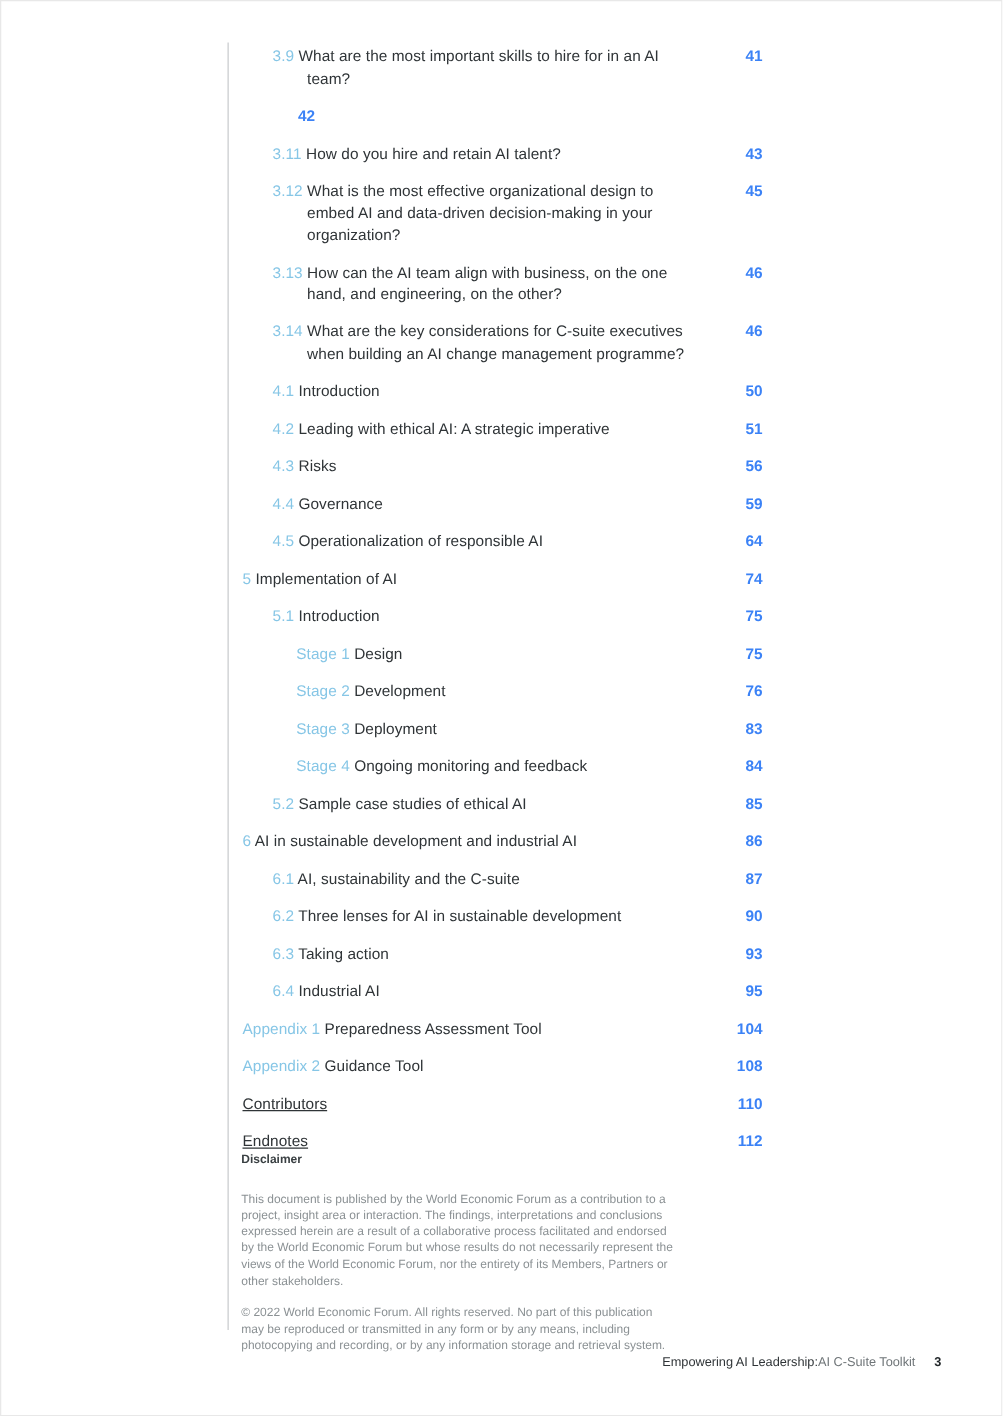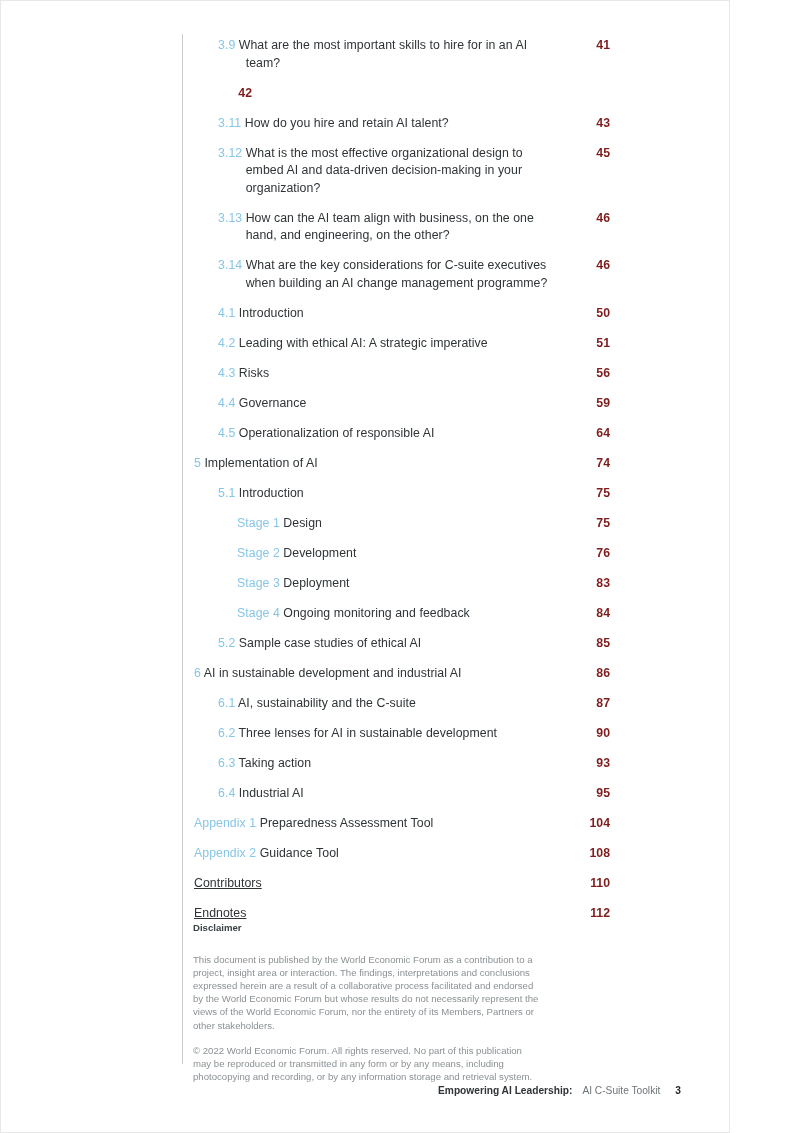--- a/index.html
+++ b/index.html
@@ -8,21 +8,21 @@
     padding: 0;
     background: #ffffff;
   }
   body {
     font-family: "Liberation Sans", sans-serif;
     -webkit-font-smoothing: antialiased;
   }
 
   .page {
     position: relative;
-    width: 730px;
+    width: 802px;
     height: 1133px;
     background: #ffffff;
     box-sizing: border-box;
     border: 1px solid #e8e8e8;
     overflow: hidden;
   }
 
   
   .vrule {
     position: absolute;
@@ -82,21 +82,21 @@
     color: #2f3437;
   }
 
   .toc-page {
     flex: 0 0 auto;
     width: 34px;
     text-align: right;
     font-size: 12.3px;
     line-height: 17.5px;
     font-weight: bold;
-    color: #7f1d1d;
+    color: #3b82f6;
   }
 
   
   .disclaimer {
     position: absolute;
     left: 192px;
     top: 920px;
     width: 348px;
   }
   .disclaimer-heading {
@@ -118,23 +118,23 @@
   .footer {
     position: absolute;
     right: 48px;
     top: 1084px;
     display: flex;
     align-items: baseline;
     font-size: 10.2px;
     color: #5d6366;
   }
   .footer-strong {
-    font-weight: bold;
+    font-weight: normal;
     color: #2f3437;
-    margin-right: 10px;
+    margin-right: 0;
   }
   .footer-sub {
     color: #6f7578;
   }
   .footer-pagenum {
     font-weight: bold;
     color: #22272a;
     margin-left: 15px;
   }
 </style>

